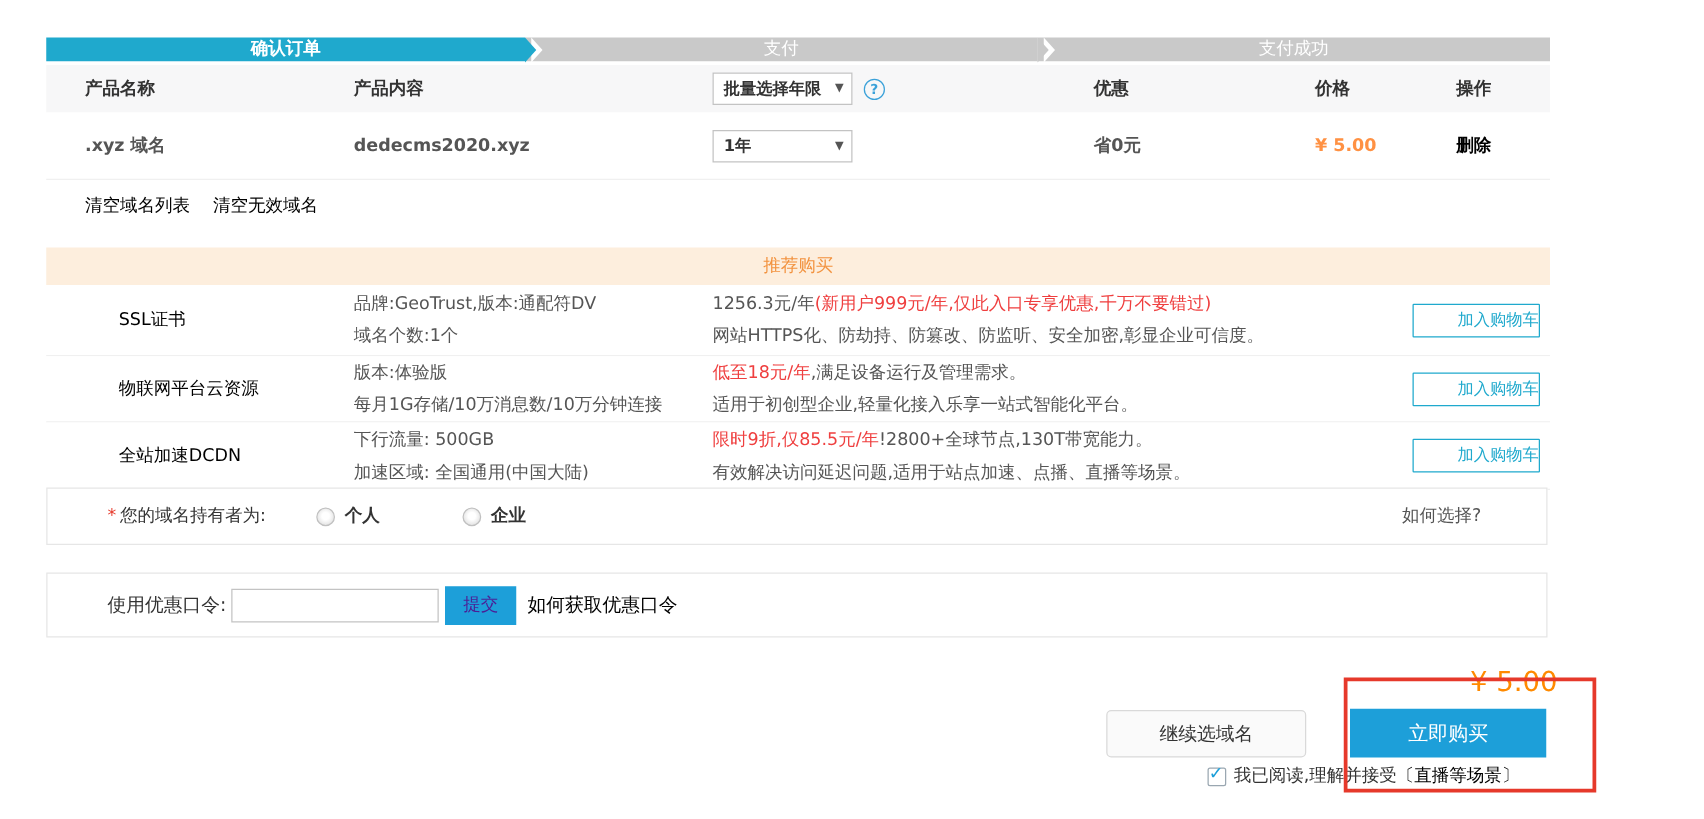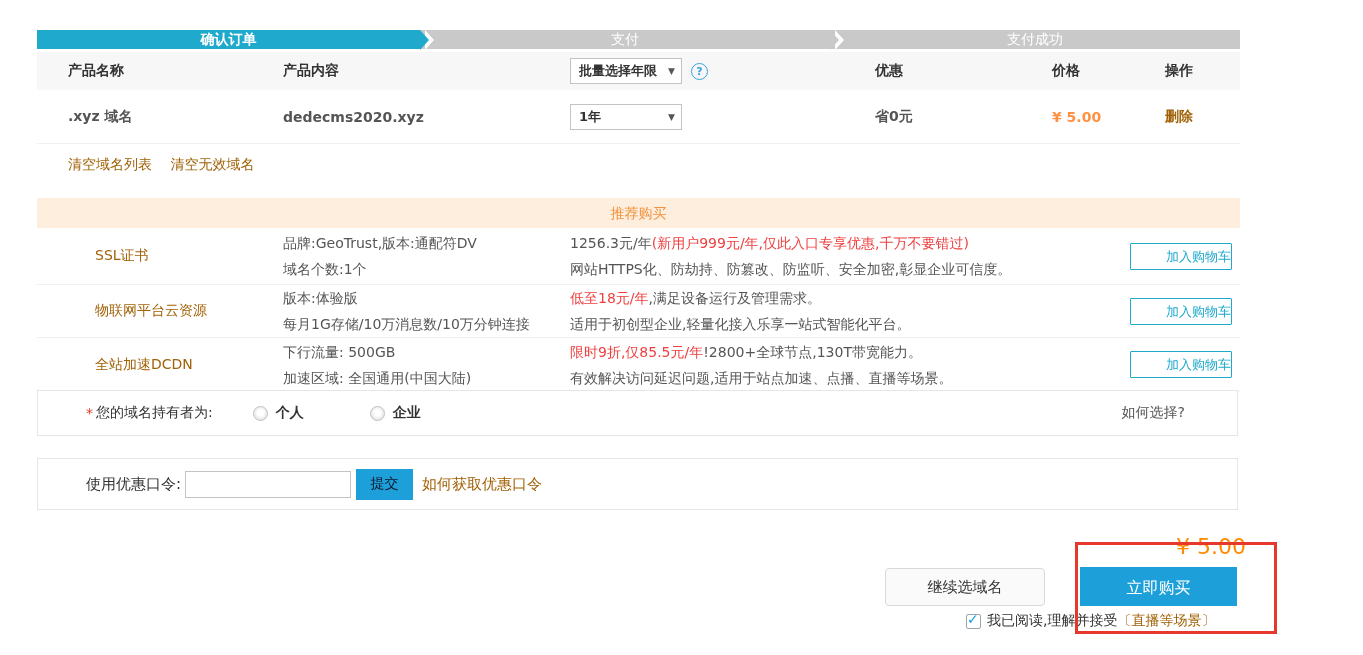--- a/index.html
+++ b/index.html
@@ -19,21 +19,21 @@
   .step1.has-arrow::after{border-left-color:#1fa9cd;}
 
   
   .order-table{position:absolute;left:37px;top:52px;width:1203px;}
   .thead,.trow{display:grid;grid-template-columns:246px 287px 305px 177px 113px 75px;align-items:center;}
   .thead{height:38px;background:#f7f7f8;color:#333;font-weight:bold;}
   .thead .c-name{padding-left:31px;}
   .trow{height:53px;border-bottom:1px solid #f0f0f0;background:#fff;font-weight:bold;}
   .trow .c-name{padding-left:31px;color:#555;}
   .c-price-val{color:#ff9143;}
-  .c-act a, .link{color:#a16207;text-decoration:none;cursor:pointer;}
+  .c-act a, .link{color:#000000;text-decoration:none;cursor:pointer;}
   .sel{display:inline-flex;align-items:center;justify-content:space-between;box-sizing:border-box;
     width:112px;height:26px;padding:0 6px 0 8px;border:1px solid #c3c3c3;background:#fff;color:#333;font-size:13px;cursor:pointer;}
   .sel .caret{font-size:9px;color:#555;}
   .help-circle{display:inline-flex;align-items:center;justify-content:center;width:15px;height:15px;margin-left:9px;
     border:1px solid #3aa1d9;border-radius:50%;color:#3aa1d9;font-size:11px;cursor:pointer;vertical-align:middle;}
   .c-year{display:flex;align-items:center;}
 
   
   .clear-links{position:absolute;left:68px;top:156px;font-size:14px;}
   .clear-links a{margin-right:14px;}
@@ -63,21 +63,21 @@
     background:radial-gradient(circle at 50% 45%, #ffffff 0 30%, #e4e4e4 75%);margin-right:8px;}
   .radio-text{color:#333;font-weight:bold;}
   .howto{margin-left:auto;padding-right:52px;color:#555;cursor:pointer;}
 
   
   .coupon-box{position:absolute;left:37px;top:458px;width:1201px;height:52px;border:1px solid #e6e6e6;
     display:flex;align-items:center;padding-left:48px;box-sizing:border-box;background:#fff;}
   .coupon-label{color:#333;font-size:15px;}
   .coupon-input{box-sizing:border-box;width:166px;height:27px;margin-left:4px;border:1px solid #c3c3c3;
     outline:none;padding:0 6px;font-size:13px;color:#333;}
-  .submit-btn{width:57px;height:31px;margin-left:5px;background:#1d9fd9;color:#0f172a;border:none;
+  .submit-btn{width:57px;height:31px;margin-left:5px;background:#1d9fd9;color:#4c1d95;border:none;
     font-size:14px;cursor:pointer;font-family:Liberation Mono, monospace;}
   .coupon-help{margin-left:9px;font-size:15px;}
 
   
   .btn-continue{position:absolute;left:885px;top:568px;width:160px;height:38px;line-height:36px;text-align:center;
     background:#fafafa;border:1px solid #d9d9d9;border-radius:4px;color:#333;font-size:15px;cursor:pointer;box-sizing:border-box;}
   .total-label{position:absolute;left:1092px;top:566px;color:#a21caf;font-size:14px;z-index:4;}
   .total-amount{position:absolute;left:1176px;top:534px;color:#ff8a00;font-size:22px;z-index:5;}
   .btn-buy{position:absolute;left:1080px;top:567px;width:157px;height:39px;line-height:39px;text-align:center;
     background:#1d9fd9;border:none;border-radius:0;color:#fff;font-size:16px;cursor:pointer;z-index:4;}

